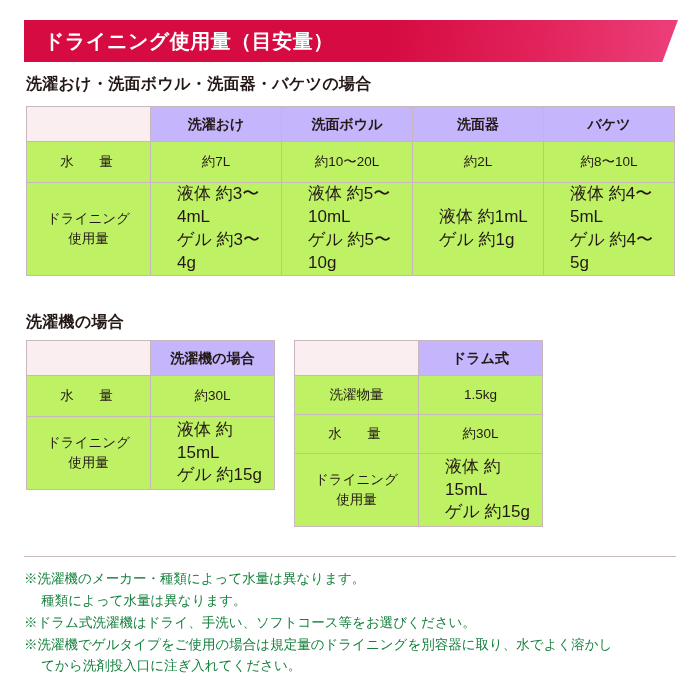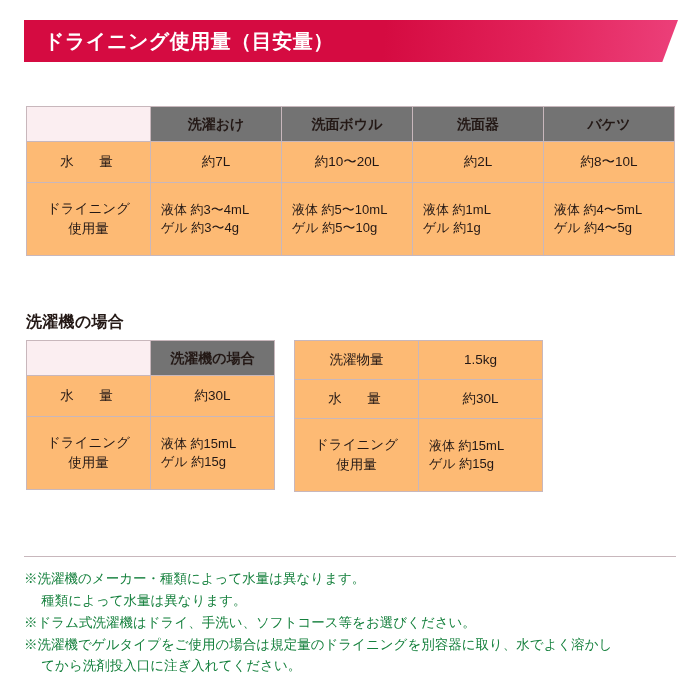--- a/index.html
+++ b/index.html
@@ -68,40 +68,40 @@
   }
   table td, table th {
     border: 1px solid #c8b7bc;
     font-size: 13.5px;
     font-weight: normal;
     color: #231815;
     text-align: center;
     vertical-align: middle;
     padding: 0 4px;
     line-height: 1.35;
-    background: #fdba74;
+    background: #bef264;
   }
   .hdr {
-    background: #737373;
+    background: #c4b5fd;
     font-weight: bold;
     font-size: 14px;
     height: 34px;
   }
   .hdr-blank {
     background: #fbeef1;
     border-top: 1px solid #c8b7bc;
     border-left: 1px solid #c8b7bc;
   }
   .rowlabel {
     font-size: 13.5px;
   }
   .cell-multiline {
     text-align: left;
-    padding-left: 10px;
-    font-size: 13px;
+    padding-left: 26px;
+    font-size: 17px;
   }
   .spaced {
     letter-spacing: 6px;
     padding-left: 6px;
   }
   .twoline {
     line-height: 1.45;
   }
 
   
@@ -156,20 +156,21 @@
 </head>
 <body>
 
 <div class="page">
 
   <div class="banner">
     <div class="banner-bg"></div>
     <div class="banner-title">ドライニング使用量（目安量）</div>
   </div>
 
+  <div class="section-heading" id="heading-basin">洗濯おけ・洗面ボウル・洗面器・バケツの場合</div>
 
   <table id="table-basin">
     <colgroup>
       <col class="c0">
         <col class="c1">
         <col class="c2">
         <col class="c3">
         <col class="c4">
     </colgroup>
     <tbody>
@@ -240,20 +241,24 @@
       </tr>
     </tbody>
   </table>
 
   <table id="table-drum">
     <colgroup>
         <col class="c0">
         <col class="c1">
       </colgroup>
     <tbody>
+      <tr>
+        <td class="hdr hdr-blank"></td>
+        <td class="hdr">ドラム式</td>
+      </tr>
       <tr class="r-load">
         <td class="rowlabel">洗濯物量</td>
         <td>1.5kg</td>
       </tr>
       <tr class="r-water">
         <td class="rowlabel spaced">水　量</td>
         <td>約30L</td>
       </tr>
       <tr class="r-amount">
         <td class="rowlabel twoline">

